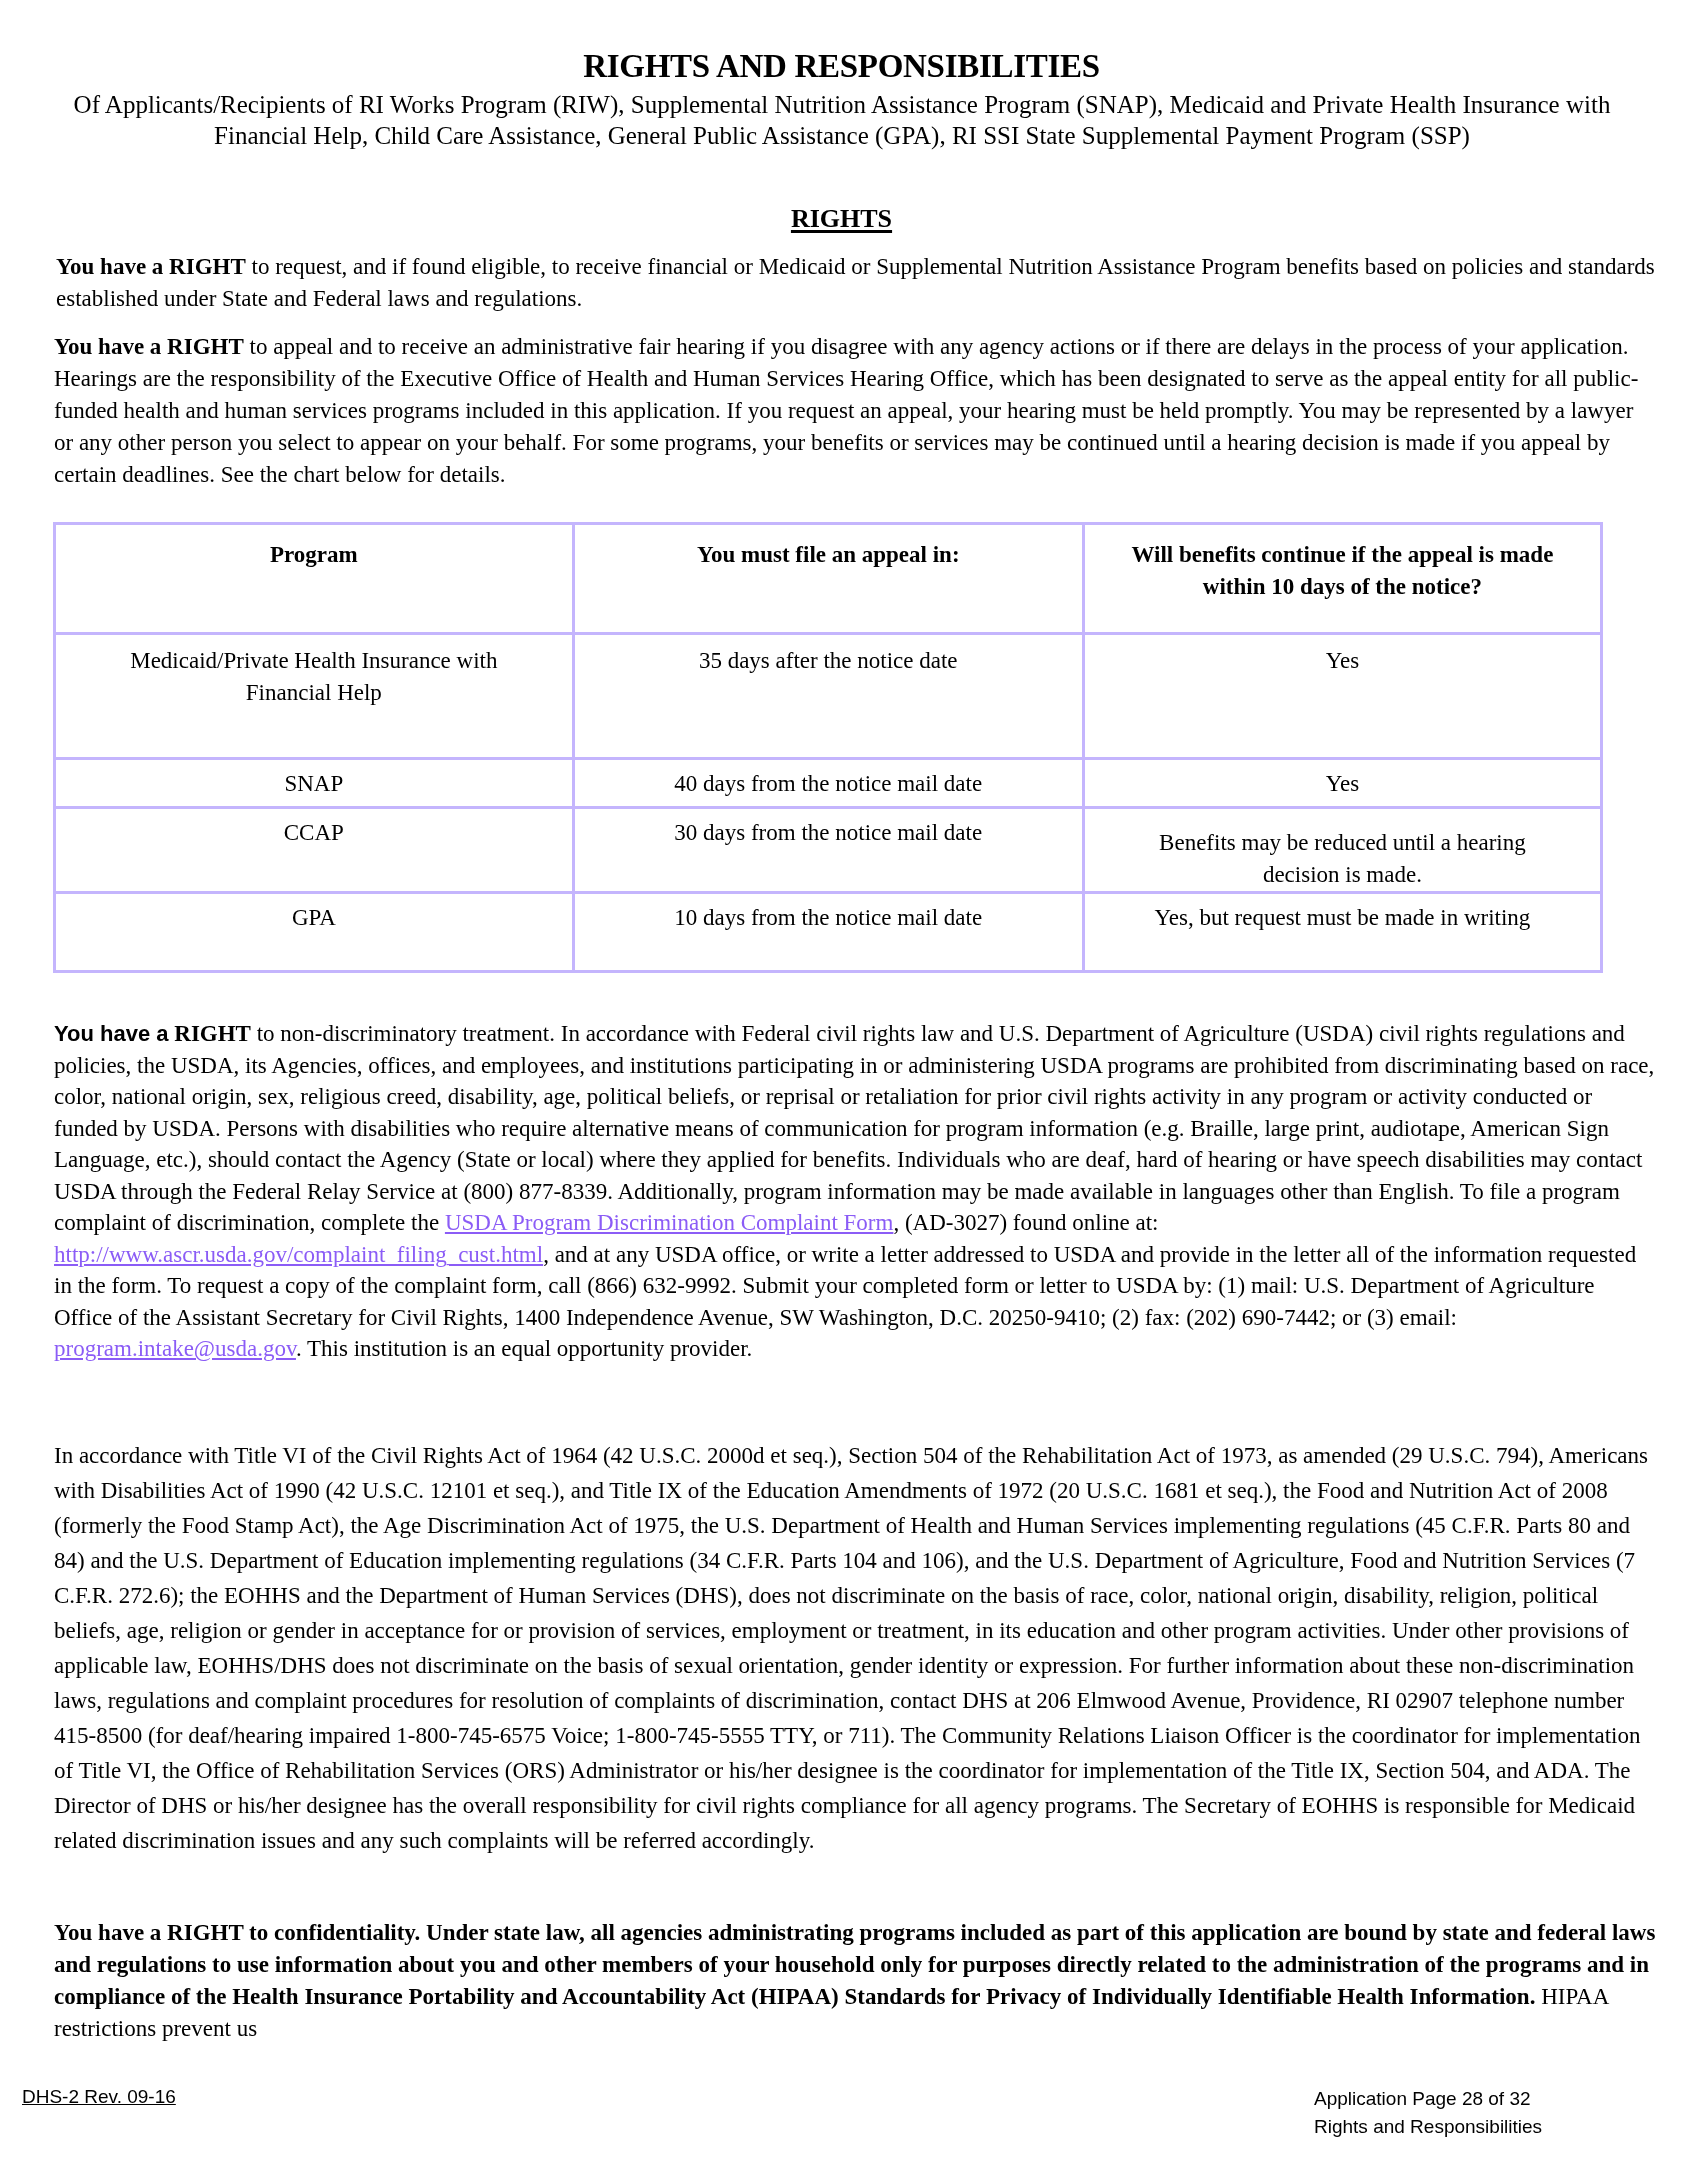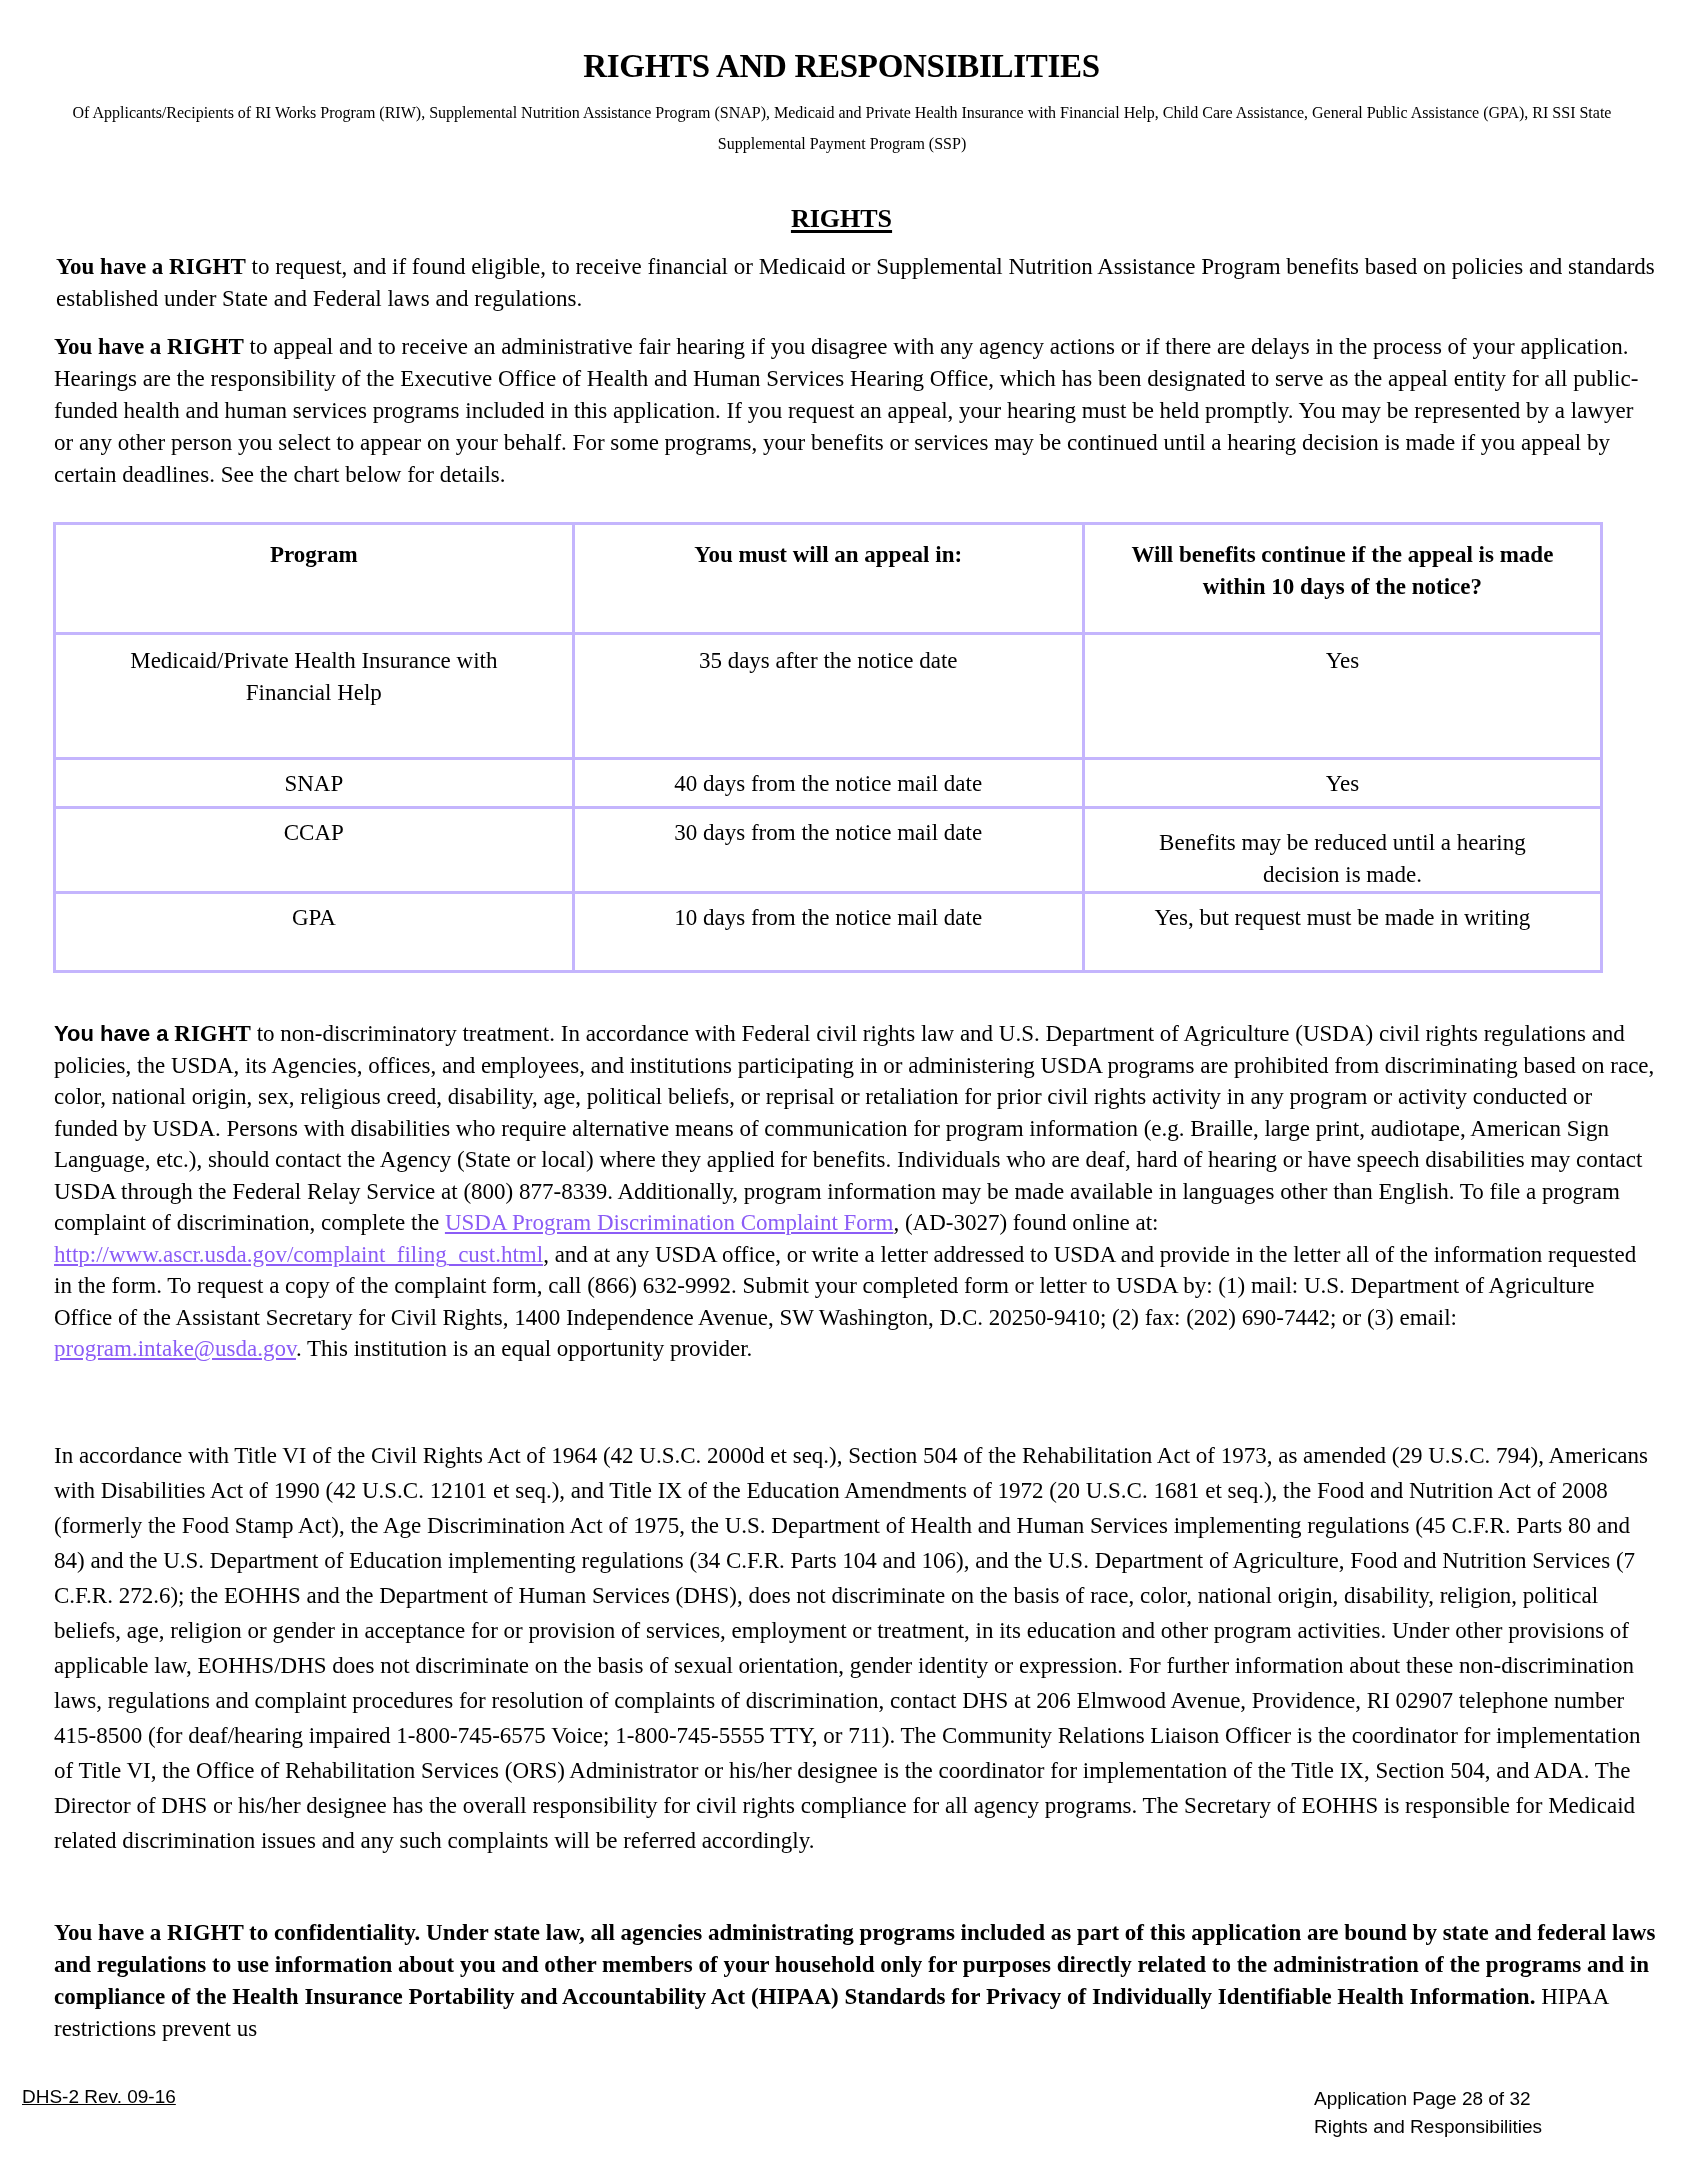--- a/index.html
+++ b/index.html
@@ -1,19 +1,19 @@
 <!DOCTYPE html>
 <html><head>
 <meta charset="utf-8">
 <style>
   html, body { margin: 0; padding: 0; background: #ffffff; }
   body { width: 1683px; height: 2178px; position: relative; overflow: hidden; color: #000; font-family: "Liberation Serif", serif; }
   .abs { position: absolute; }
   .title { left: 0; width: 1683px; top: 46px; text-align: center; font-weight: bold; font-size: 33px; line-height: 40px; letter-spacing: -0.3px; }
-  .subtitle { left: 40px; width: 1604px; top: 89px; text-align: center; font-size: 16px; line-height: 31px; margin-top: 8px; }
+  .subtitle { left: 40px; width: 1604px; top: 89px; text-align: center; font-size: 25px; line-height: 31px; }
   .section-heading { left: 0; width: 1683px; top: 203px; text-align: center; font-weight: bold; font-size: 26px; line-height: 32px; }
   .section-heading span { text-decoration: underline; text-underline-offset: 3px; text-decoration-thickness: 3px; }
   .para { left: 54px; width: 1604px; font-size: 23px; line-height: 32px; }
   .para b.serif { font-family: "Liberation Serif", serif; }
   .para b.sans { font-family: "Liberation Sans", sans-serif; font-weight: bold; font-size: 22px; }
   .p1 { top: 251px; left: 56px; }
   .p2 { top: 331px; }
   .p3 { top: 1018px; line-height: 31.5px; }
   .p4 { top: 1438px; line-height: 35px; }
   .p5 { top: 1917px; line-height: 32px; }
@@ -54,21 +54,21 @@
 </div>
 
 <div class="abs para p2">
   <b class="serif">You have a RIGHT</b><span> to appeal and to receive an administrative fair hearing if you disagree with any agency actions or if there are delays in the process of your application. Hearings are the responsibility of the Executive Office of Health and Human Services Hearing Office, which has been designated to serve as the appeal entity for all public-funded health and human services programs included in this application.  If you request an appeal, your hearing must be held promptly.  You may be represented by a lawyer or any other person you select to appear on your behalf.  For some programs, your benefits or services may be continued until a hearing decision is made if you appeal by certain deadlines.  See the chart below for details.</span>
 </div>
 
 <table class="appeals">
   <tbody>
       <tr class="r-head">
     <th class="c1">Program</th>
-    <th class="c2 mid">You must will an appeal in:</th>
+    <th class="c2 mid">You must file an appeal in:</th>
     <th class="c3">
           <div style="padding:0 30px;">Will benefits continue if the appeal is made within 10 days of the notice?</div>
         </th>
   </tr>
   <tr class="r-med">
     <td>
           <div style="padding:0 20px;">Medicaid/Private Health Insurance with Financial Help</div>
         </td>
     <td class="mid">35 days after the notice date</td>
     <td>Yes</td>

